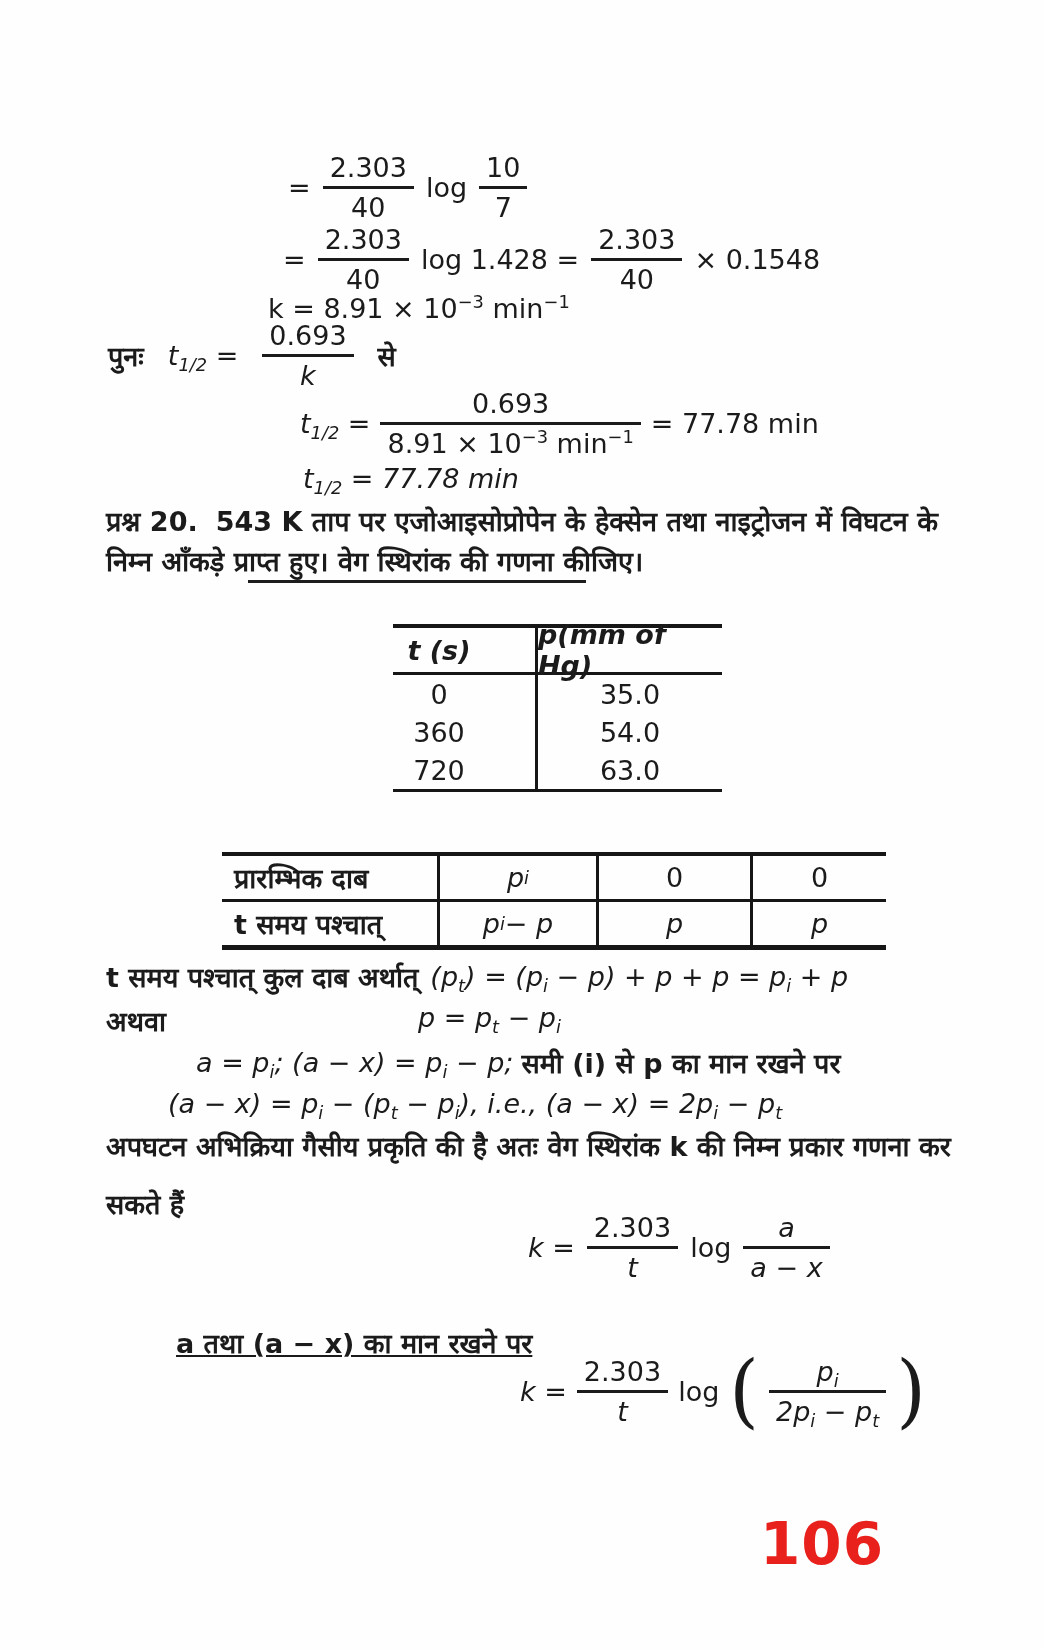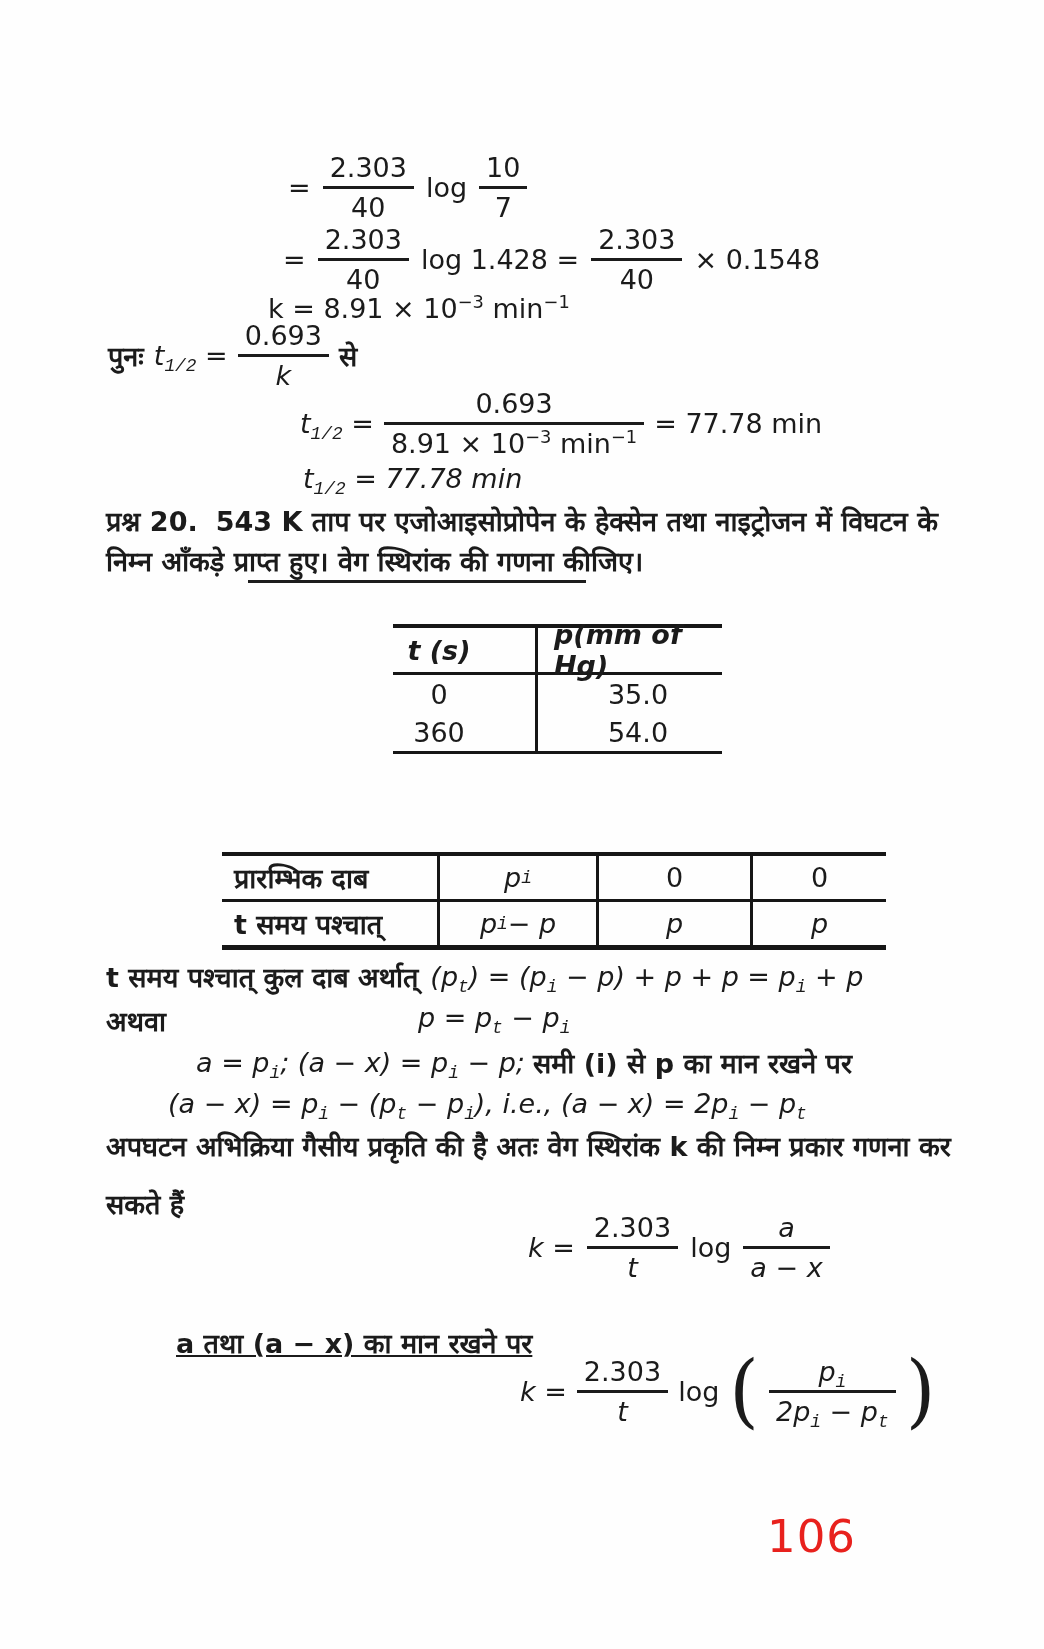--- a/index.html
+++ b/index.html
@@ -6,45 +6,45 @@
   .page{
     position:relative;width:1044px;height:1649px;background:#fefefe;
     color:#1b1b1b;font-family:"DejaVu Sans","Liberation Sans",sans-serif;
     overflow:hidden;font-size:27px;
   }
   .row{position:absolute;display:flex;align-items:center;gap:12px;white-space:nowrap;}
   .abs{position:absolute;white-space:nowrap;}
   .frac{display:inline-flex;flex-direction:column;align-items:stretch;text-align:center;}
   .frac .num{display:block;padding:0 7px 3px;border-bottom:3px solid #1b1b1b;}
   .frac .den{display:block;padding:3px 7px 0;}
-  sub{font-size:66%;vertical-align:-0.35em;line-height:0;font-family:Liberation Mono, monospace;}
+  sub{font-size:66%;vertical-align:-0.35em;line-height:0;}
   sup{font-size:66%;vertical-align:0.55em;line-height:0;}
   .var{font-style:italic;}
   .hi{font-weight:600;}
   .hbold{font-weight:700;}
   .q{position:absolute;left:106px;top:502px;width:850px;line-height:40px;margin:0;}
   .q .qlabel{margin-right:18px;}
   .artifact{position:absolute;left:248px;top:580px;width:338px;height:3px;background:#1d1d1d;}
   
   .tbl1{position:absolute;left:393px;top:624px;width:329px;border-top:4px solid #161616;border-bottom:3px solid #161616;}
-  .tbl1 .trow{display:flex;gap:16px;}
+  .tbl1 .trow{display:flex;}
   .tbl1 .hdr{height:44px;border-bottom:3px solid #161616;font-style:italic;font-weight:600;}
   .tbl1 .drow{height:38px;}
   .tbl1 .ca{width:145px;border-right:3px solid #161616;display:flex;align-items:center;justify-content:center;padding-right:50px;box-sizing:border-box;}
   .tbl1 .cb{flex:1;display:flex;align-items:center;justify-content:center;}
   
   .tbl2{position:absolute;left:222px;top:852px;width:664px;border-top:4px solid #161616;border-bottom:5px solid #161616;}
   .tbl2 .trow{display:flex;height:43px;}
   .tbl2 .trow.first{border-bottom:3px solid #161616;}
   .tbl2 .c0{width:218px;display:flex;align-items:center;padding-left:12px;box-sizing:border-box;border-right:3px solid #161616;}
   .tbl2 .c1{width:156px;display:flex;align-items:center;justify-content:center;border-right:3px solid #161616;}
   .tbl2 .c2{width:151px;display:flex;align-items:center;justify-content:center;border-right:3px solid #161616;}
   .tbl2 .c3{flex:1;display:flex;align-items:center;justify-content:center;}
   .bigp{font-family:"DejaVu Serif","Liberation Serif",serif;font-size:76px;font-weight:400;line-height:0.8;transform:scaleY(1.05);}
-  .pageno{position:absolute;left:760px;top:1510px;font-size:45px;font-weight:400;letter-spacing:1px;margin-left:7px;}
+  .pageno{position:absolute;left:760px;top:1510px;font-size:58px;font-weight:700;letter-spacing:1px;}
   .note{line-height:58px;white-space:normal;}
 </style>
 </head>
 <body>
 
 <div class="page">
 
   <div class="row" style="left:288px;top:152px;">
     <span>=</span>
     <span class="frac">
@@ -67,21 +67,21 @@
     <span>log 1.428 =</span>
     <span class="frac">
       <span class="num">2.303</span>
       <span class="den">40</span>
     </span>
     <span>× 0.1548</span>
   </div>
 
   <div class="abs" style="left:268px;top:293px;">k = 8.91 × 10<sup>−3</sup> min<sup>−1</sup></div>
 
-  <div class="row" style="left:108px;top:320px;gap:10px;">
+  <div class="row" style="left:108px;top:320px;gap:24px;">
     <span class="hi">पुनः</span>
     <span class="var">t<sub>1/2</sub> =</span>
     <span class="frac">
       <span class="num">0.693</span>
       <span class="den var">k</span>
     </span>
     <span class="hi">से</span>
   </div>
 
   <div class="row" style="left:300px;top:388px;gap:10px;">
@@ -105,20 +105,24 @@
       <div class="ca">t (s)</div>
       <div class="cb">p(mm of Hg)</div>
     </div>
     <div class="trow drow">
       <div class="ca">0</div>
       <div class="cb">35.0</div>
     </div>
     <div class="trow drow">
       <div class="ca">360</div>
       <div class="cb">54.0</div>
+    </div>
+    <div class="trow drow">
+      <div class="ca">720</div>
+      <div class="cb">63.0</div>
     </div>
   </div>
 
 
   <div class="tbl2">
     <div class="trow first">
       <div class="c0 hi">प्रारम्भिक दाब</div>
       <div class="c1 var">p<sub>i</sub></div>
       <div class="c2">0</div>
       <div class="c3">0</div>

